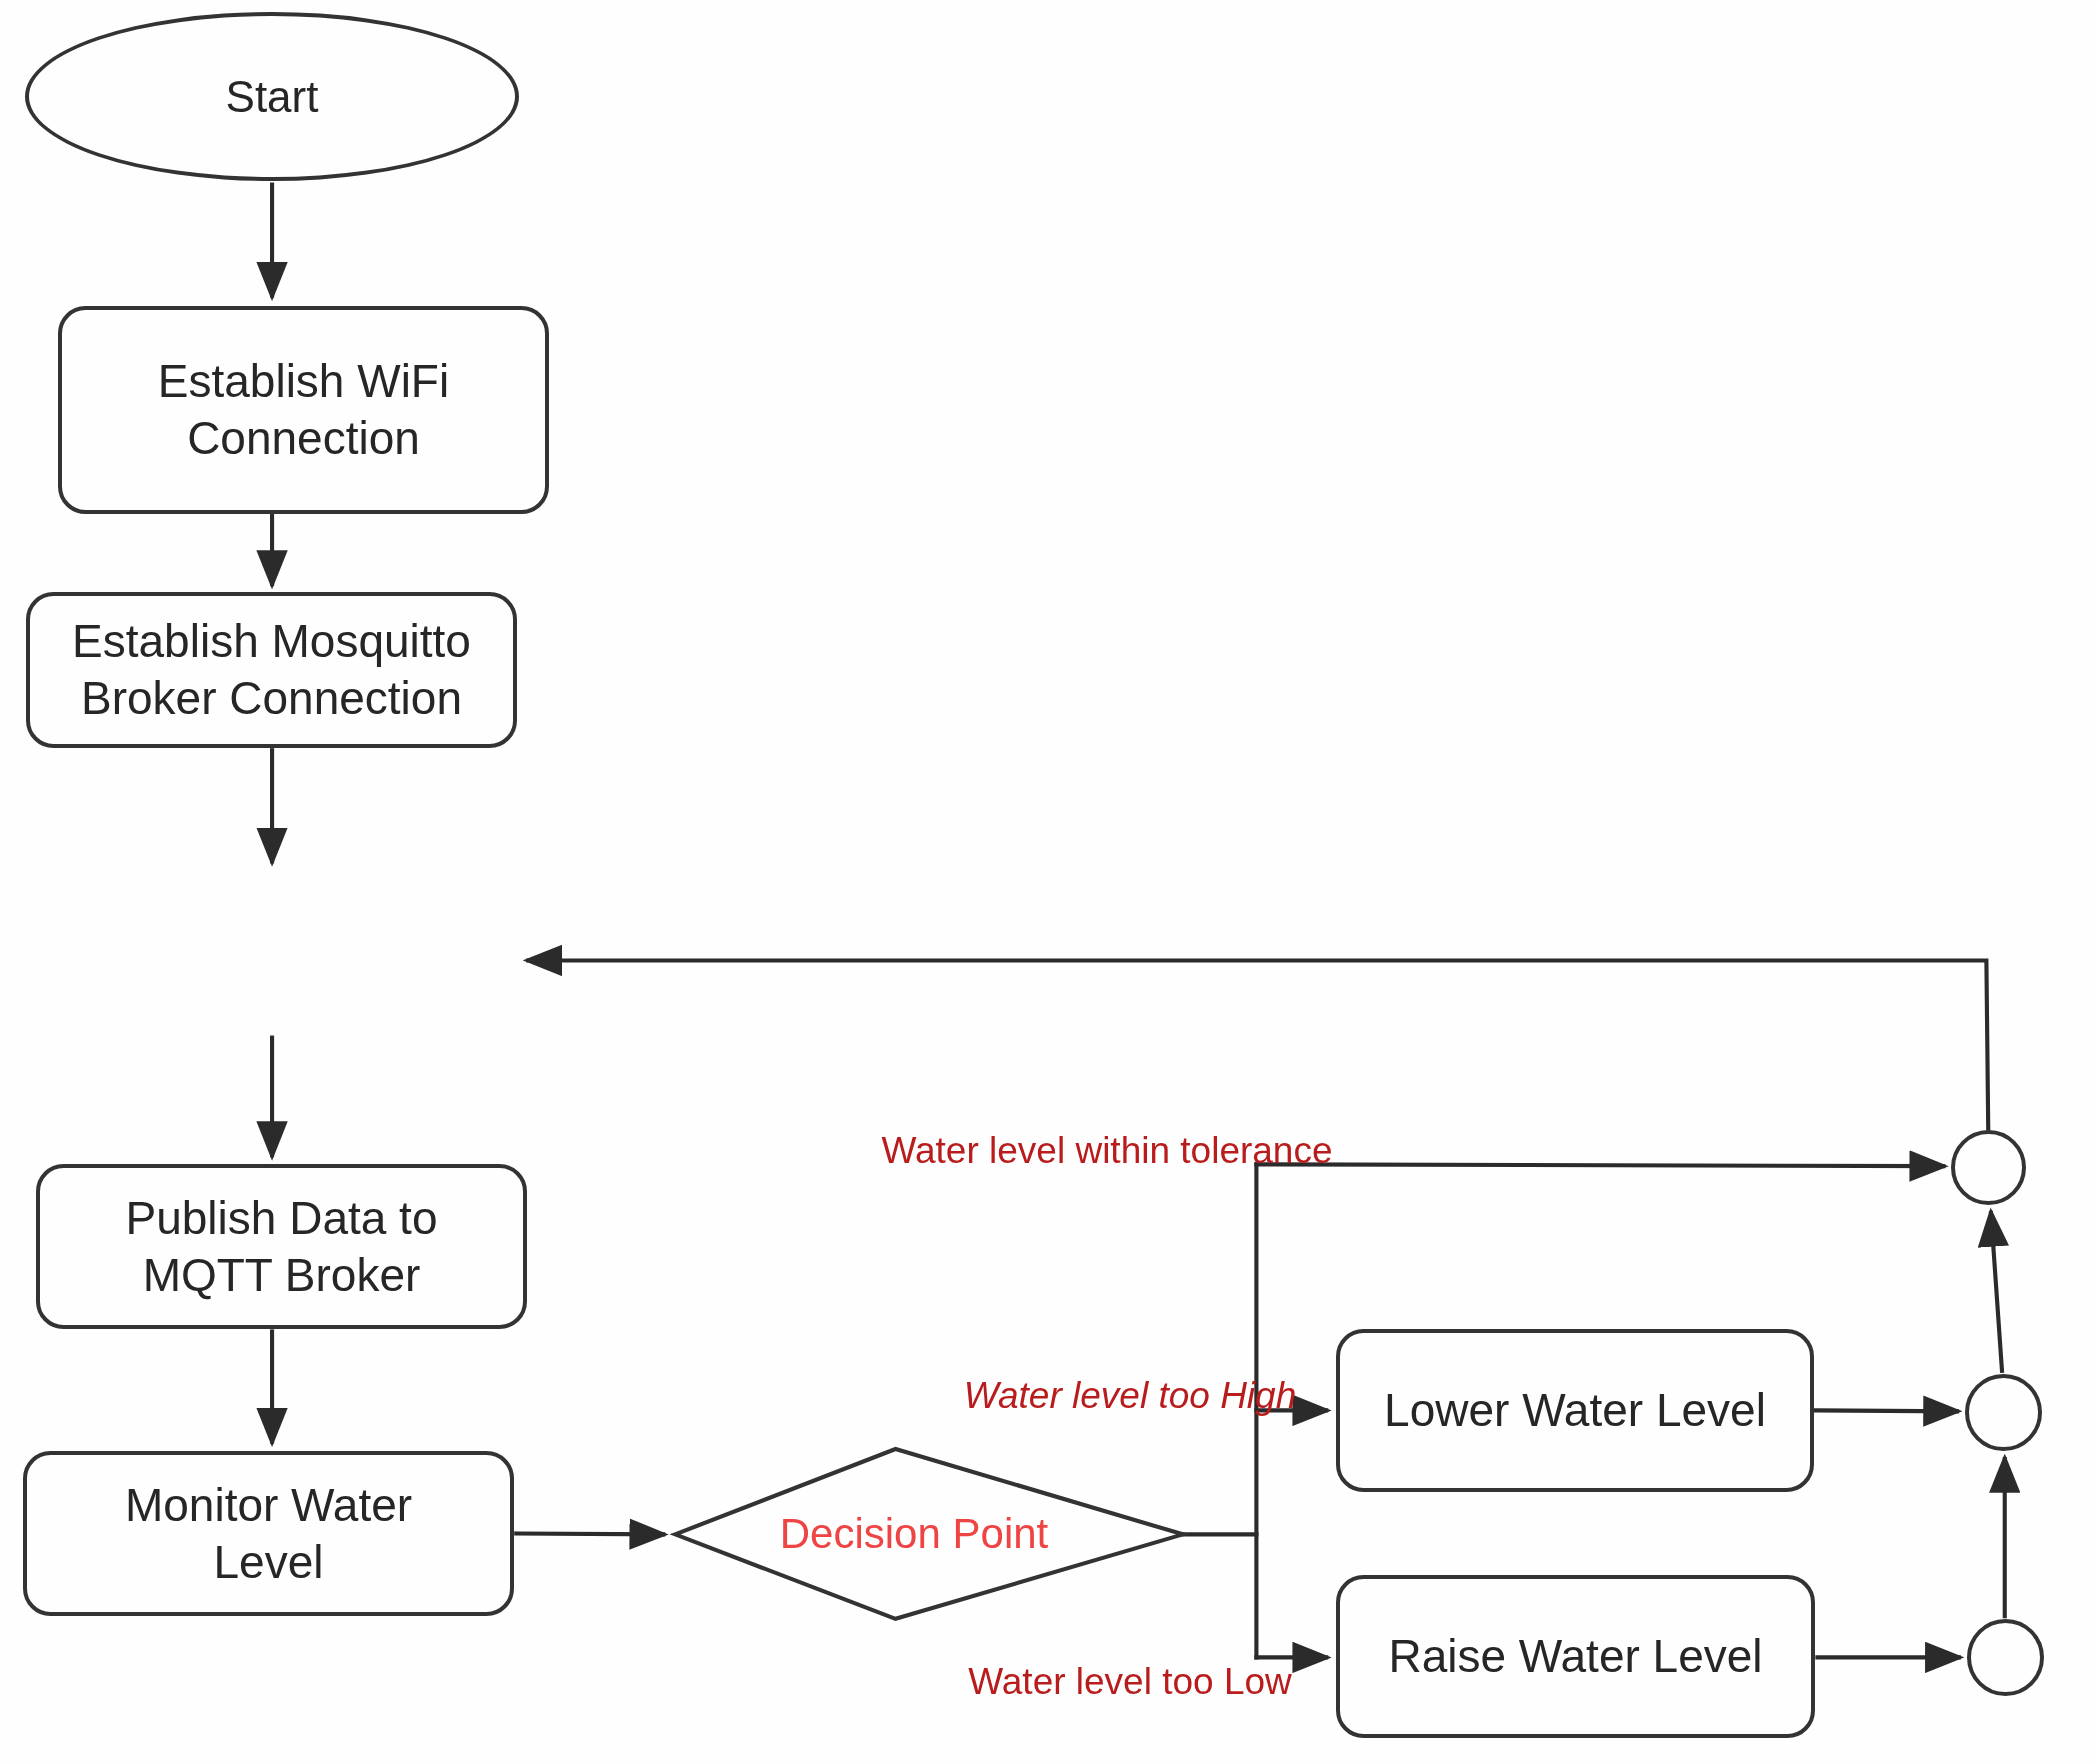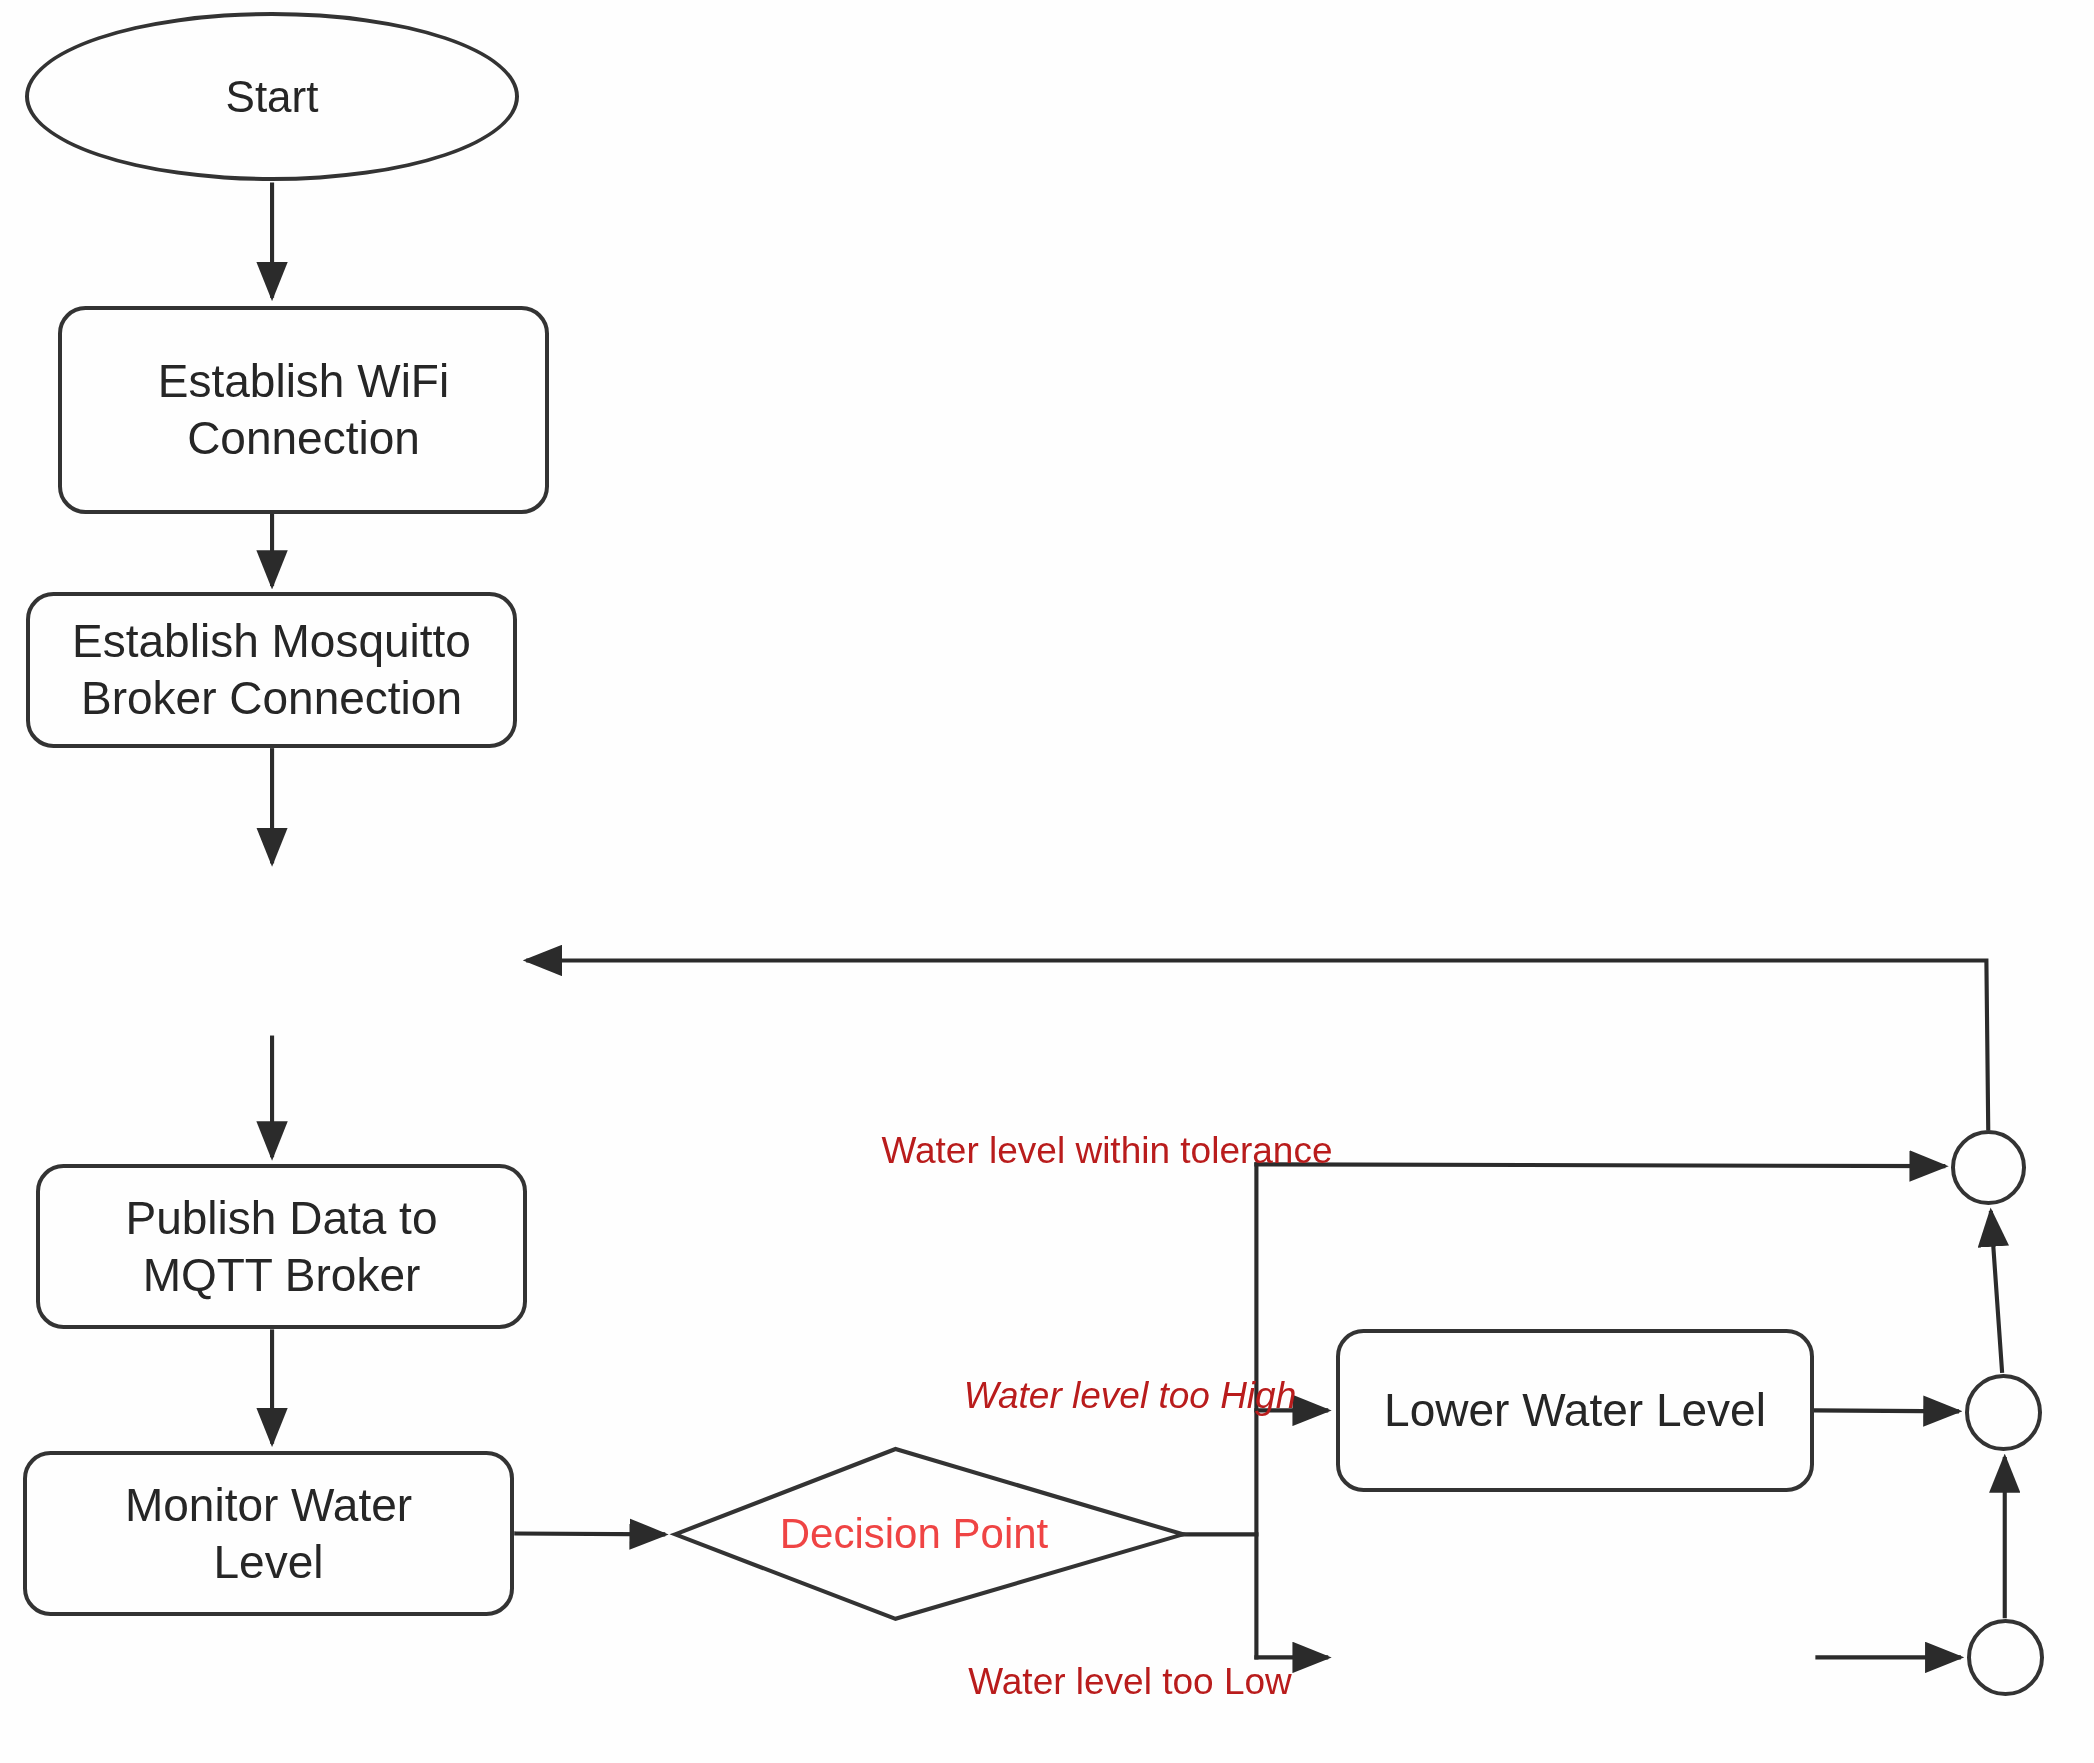--- a/index.html
+++ b/index.html
@@ -136,20 +136,23 @@
     <span class="tline">Monitor Water</span>
     <span class="tline">Level</span>
   </div>
 
   <div class="diamond-label" style="left:914px; top:1534px;">Decision Point</div>
 
   <div class="node box" style="left:1336px; top:1329px; width:478px; height:163px;">
     <span class="tline">Lower Water Level</span>
   </div>
 
+  <div class="node box" style="left:1336px; top:1575px; width:479px; height:163px;">
+    <span class="tline">Raise Water Level</span>
+  </div>
 
   <div class="node circle" style="left:1951px; top:1130px; width:75px; height:75px;"></div>
   <div class="node circle" style="left:1965px; top:1374px; width:77px; height:77px;"></div>
   <div class="node circle" style="left:1967px; top:1619px; width:77px; height:77px;"></div>
 
   <div class="edge-label" style="left:1107px; top:1150px;">
     <span class="tline">Water level</span>
     <span class="tline">within</span>
     <span class="tline">tolerance</span>
   </div>

